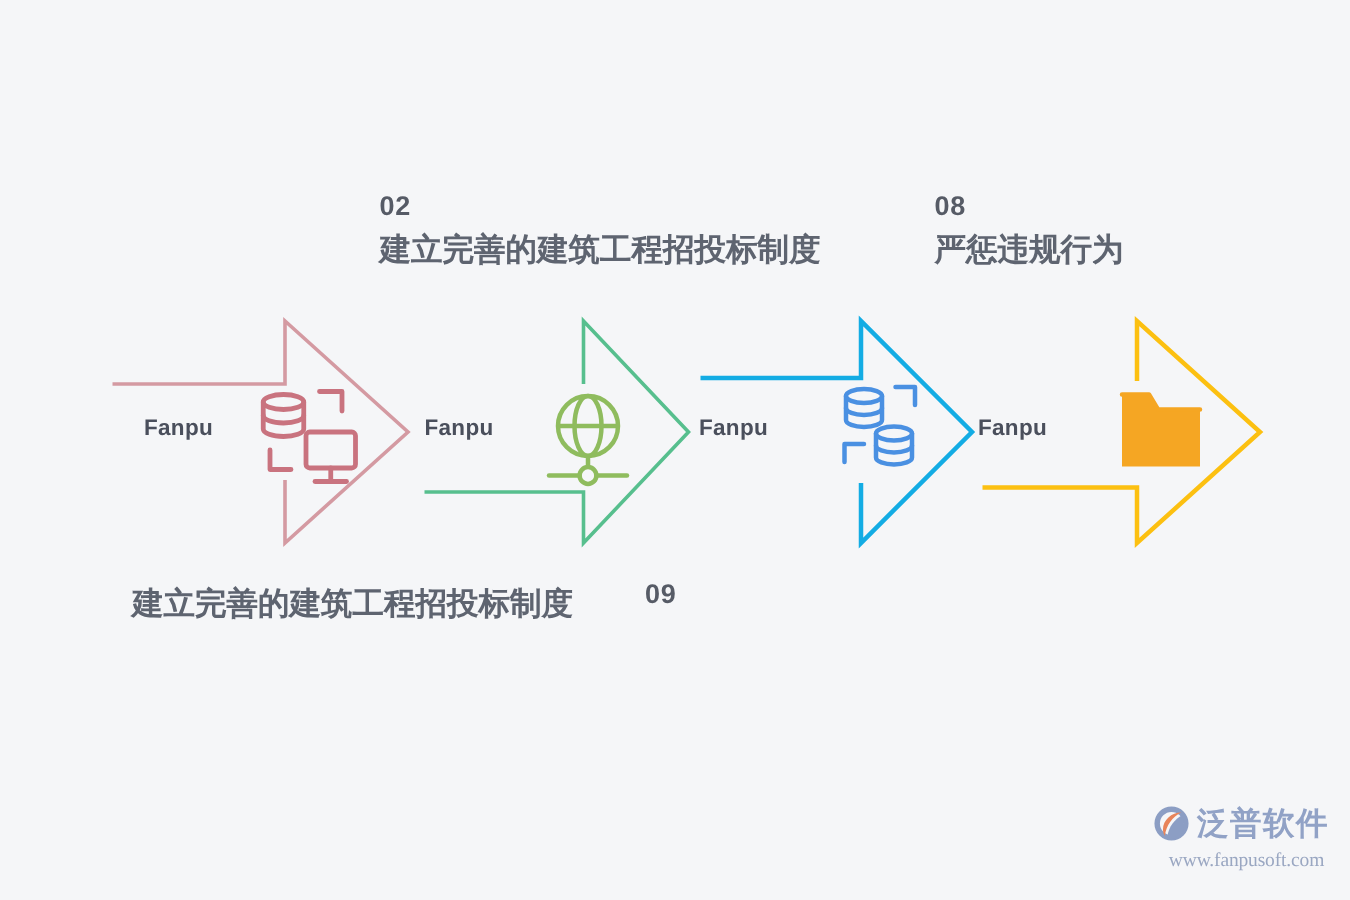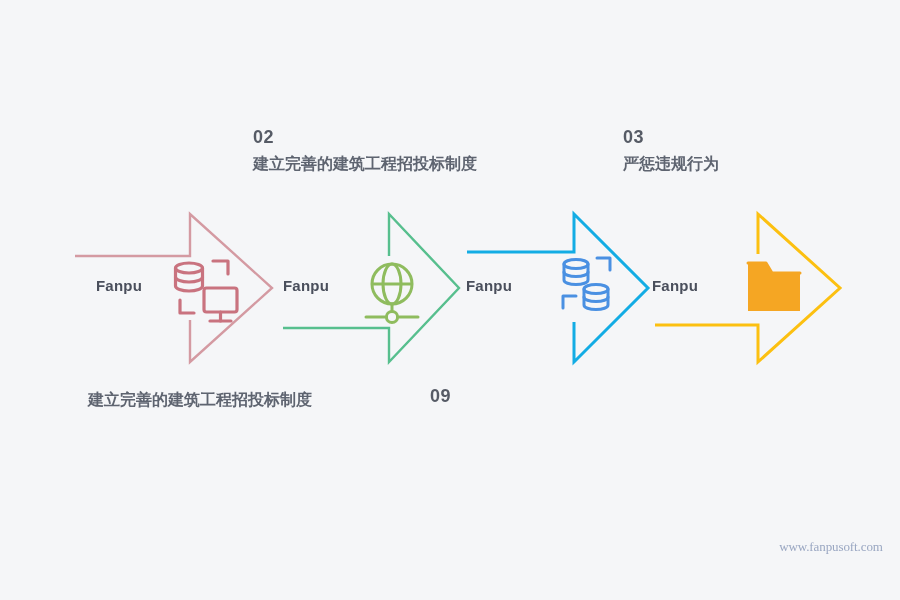--- a/index.html
+++ b/index.html
@@ -41,21 +41,21 @@
     white-space: nowrap;
   }
   .cap-num {
     font-size: 18px;
     font-weight: bold;
     color: #565b66;
     line-height: 1.25;
     letter-spacing: 0.5px;
   }
   .cap-text {
-    font-size: 16px;
+    font-size: 21px;
     font-weight: bold;
     color: #5e6470;
     line-height: 1.35;
     margin-top: 4px;
   }
   .watermark {
     position: absolute;
     left: 768px;
     top: 536px;
     width: 126px;
@@ -162,21 +162,29 @@
   <div class="caption" style="left:253px; top:126px;">
     <div class="cap-num">02</div>
     <div class="cap-text">建立完善的建筑工程招投标制度</div>
   </div>
 
   <div class="caption" style="left:430px; top:385px;">
     <div class="cap-num">09</div>
   </div>
 
   <div class="caption" style="left:623px; top:126px;">
-    <div class="cap-num">03</div>
+    <div class="cap-num">08</div>
     <div class="cap-text">严惩违规行为</div>
   </div>
 
   <div class="watermark">
+    <div class="wm-row">
+      <svg width="26" height="26" viewBox="0 0 32 32">
+        <path fill="#8c9ec4" d="M16 2 A14 14 0 1 0 16 30 A14 14 0 1 0 16 2 Z M16 6.5 A9.5 9.5 0 1 1 16 25.5 A9.5 9.5 0 1 1 16 6.5 Z"></path>
+        <path fill="#e8845a" d="M24 7 C16 7 9 13 9 21 C9 23 9.6 24.8 10.6 26.3 C11.5 17.5 16.8 10.6 24 7 Z"></path>
+        <path fill="#8c9ec4" d="M25 9 C18.5 12.6 13.6 18.6 12.6 26.8 C14 27.6 15.8 28 17.6 28 C22.4 28 26 24.2 26 19.4 C26 15.6 25.6 12 25 9 Z"></path>
+      </svg>
+      <span class="wm-cn">泛普软件</span>
+    </div>
     <div class="wm-url">www.fanpusoft.com</div>
   </div>
 
 </div>
 
 </body></html>

